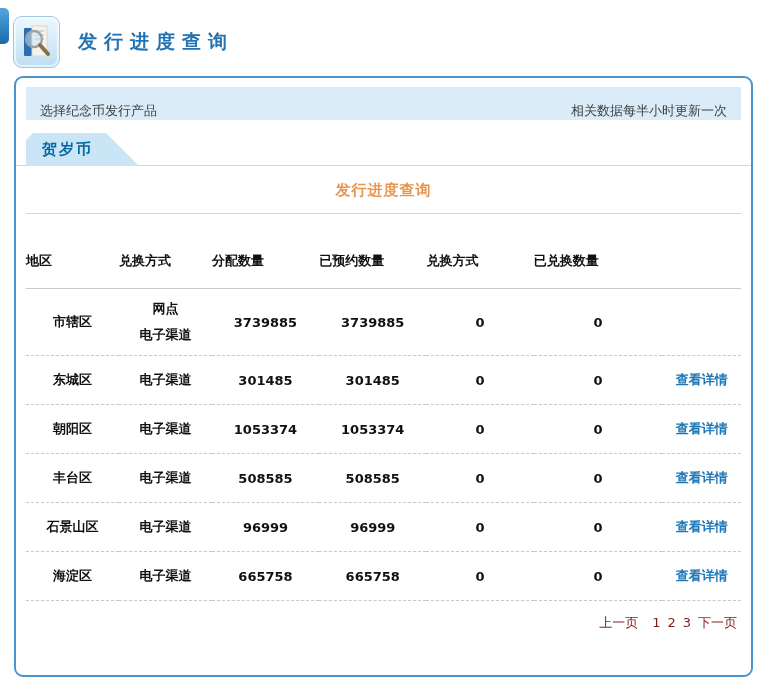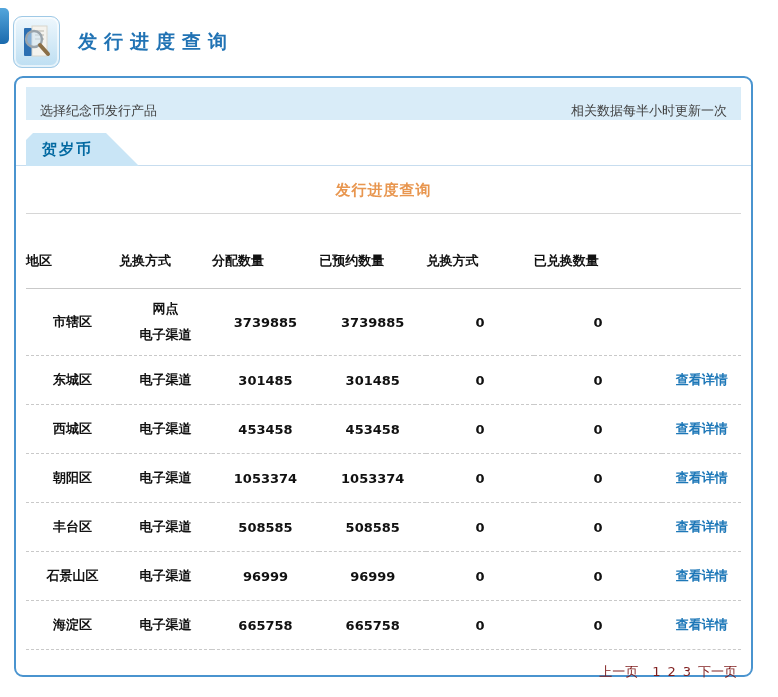--- a/index.html
+++ b/index.html
@@ -145,31 +145,20 @@
           <td>
             <div class="method-line">电子渠道</div>
           </td>
           <td>301485</td>
           <td>301485</td>
           <td>0</td>
           <td>0</td>
           <td><span class="detail-link">查看详情</span></td>
         </tr>
         <tr>
-          <td>西城区</td>
-          <td>
-            <div class="method-line">电子渠道</div>
-          </td>
-          <td>453458</td>
-          <td>453458</td>
-          <td>0</td>
-          <td>0</td>
-          <td><span class="detail-link">查看详情</span></td>
-        </tr>
-        <tr>
           <td>朝阳区</td>
           <td>
             <div class="method-line">电子渠道</div>
           </td>
           <td>1053374</td>
           <td>1053374</td>
           <td>0</td>
           <td>0</td>
           <td><span class="detail-link">查看详情</span></td>
         </tr>

